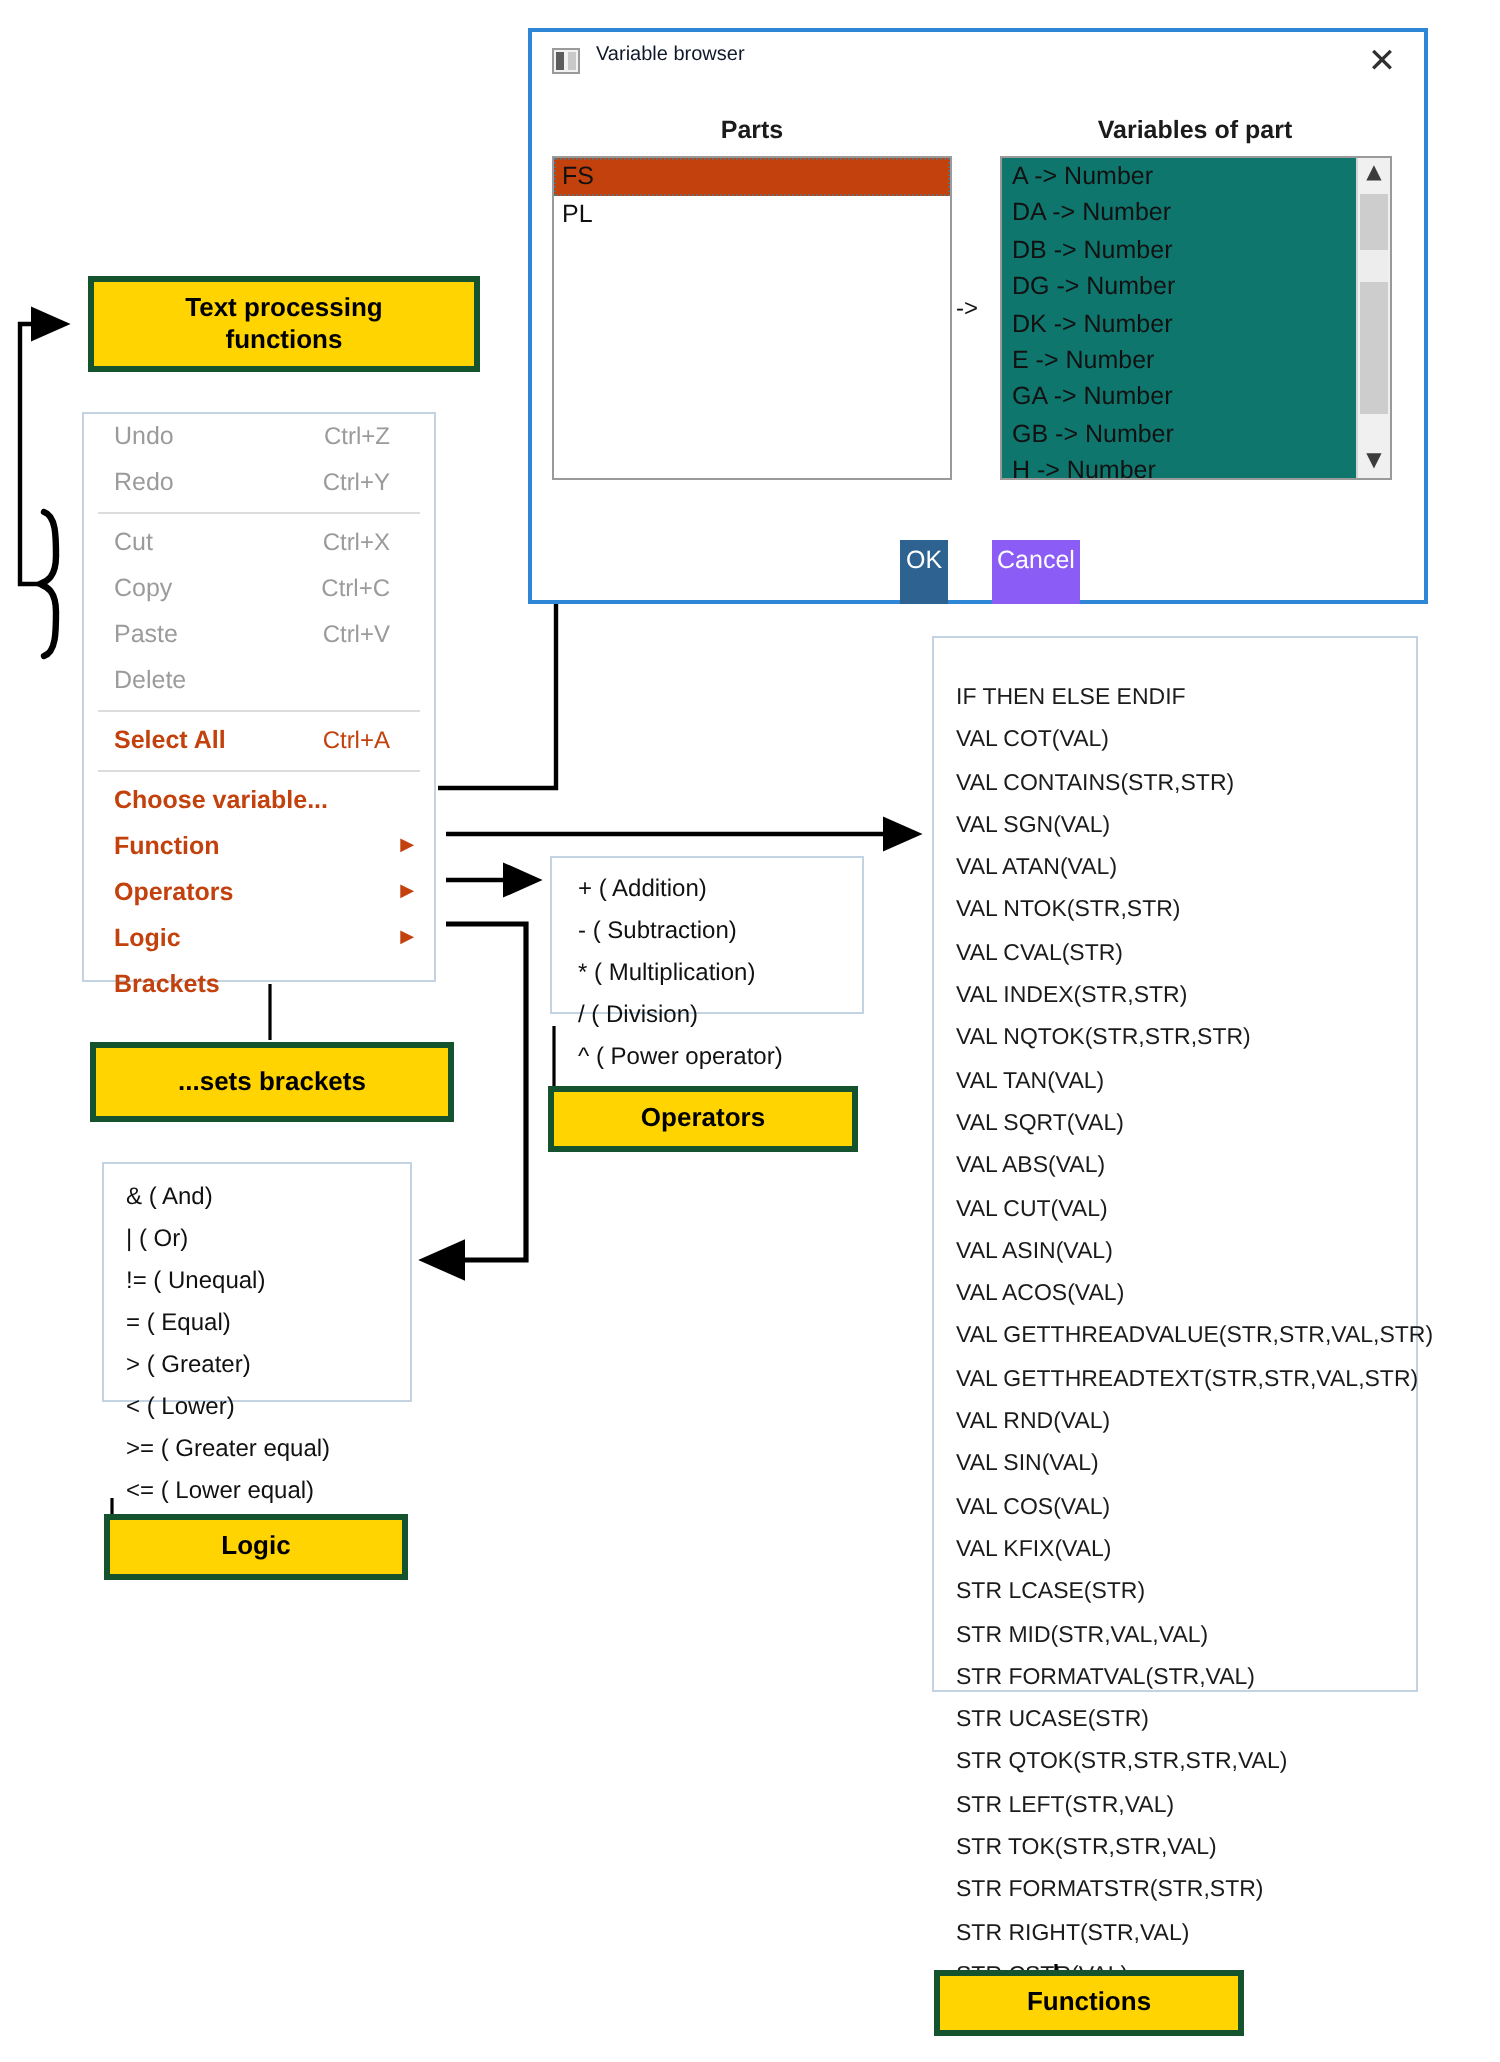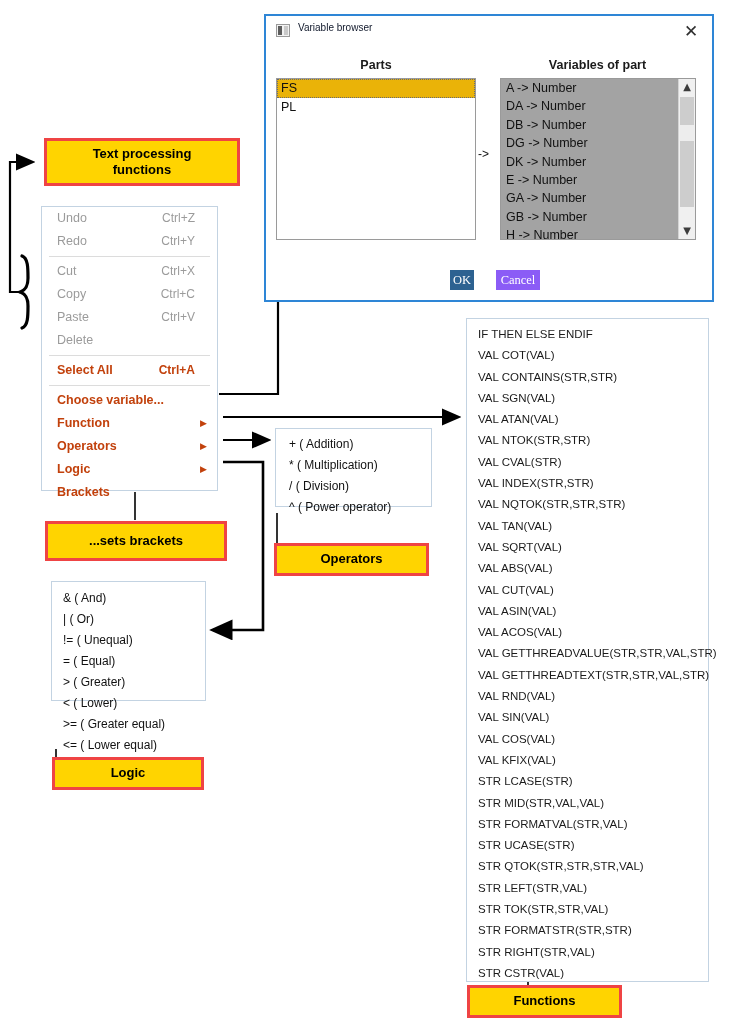--- a/index.html
+++ b/index.html
@@ -20,69 +20,69 @@
              font-size:17px;line-height:22px;text-align:center;color:#303030;
              font-family:"DejaVu Sans",sans-serif;cursor:pointer;}
 
   .col-head{position:absolute;font-size:12.5px;font-weight:bold;color:#1b1b1b;text-align:center;}
   #parts-head{left:276px;top:58px;width:200px;}
   #vars-head{left:500px;top:58px;width:195px;}
 
   #parts-list{position:absolute;left:276px;top:78px;width:200px;height:162px;
               background:#fff;border:1px solid #9a9a9a;box-sizing:border-box;overflow:hidden;}
   .part-item{font-size:12.5px;padding:1px 4px;color:#111;line-height:17px;}
-  .part-item.sel{background:#eab308;outline:1px dotted #6b6b6b;outline-offset:-1px;}
+  .part-item.sel{background:#c2410c;outline:1px dotted #6b6b6b;outline-offset:-1px;}
 
   #vars-list{position:absolute;left:500px;top:78px;width:196px;height:162px;
-             background:#a3a3a3;border:1px solid #9a9a9a;box-sizing:border-box;overflow:hidden;}
+             background:#0f766e;border:1px solid #9a9a9a;box-sizing:border-box;overflow:hidden;}
   #vars-inner{position:absolute;left:0;top:0;right:17px;bottom:0;overflow:hidden;}
   .var-item{font-size:12.5px;padding:0 5px;color:#111;line-height:18.4px;white-space:nowrap;}
   #vars-scroll{position:absolute;right:0;top:0;width:16px;bottom:0;background:#f0f0f0;border-left:1px solid #d4d4d4;}
   .sb-arrow{position:absolute;left:0;width:16px;height:16px;text-align:center;
             font-size:10px;line-height:16px;color:#3c3c3c;font-family:"DejaVu Sans",sans-serif;}
   #sb-up{top:0;}
   #sb-down{bottom:0;}
   #sb-thumb{position:absolute;left:1px;top:18px;width:14px;height:110px;background:#cdcdcd;}
   #sb-thumb2{position:absolute;left:1px;top:46px;width:14px;height:16px;background:#ededed;}
 
   #arrow-ptr{position:absolute;left:478px;top:147px;font-size:12px;color:#111;}
 
-  .dlg-btn{position:absolute;top:270px;height:20px;font-size:12.5px;line-height:20px;
-           text-align:center;color:#fff;font-family:Liberation Serif, serif;}
+  .dlg-btn{position:absolute;top:270px;height:32px;font-size:12.5px;line-height:20px;
+           text-align:center;color:#fff;}
   #ok-btn{left:450px;width:24px;background:#2d6291;}
   #cancel-btn{left:496px;width:44px;background:#8b5cf6;}
 
   
   #ctx-menu{left:41px;top:206px;width:177px;height:285px;background:#fff;
             border:1px solid #c3d3e2;box-sizing:border-box;}
   .mi{position:relative;height:23px;line-height:23px;font-size:12.5px;padding-left:15px;}
   .mi .acc{position:absolute;right:22px;top:0;font-size:12px;}
   .mi .sub{position:absolute;right:10px;top:0;font-size:9px;font-family:"DejaVu Sans",sans-serif;}
   .mi.dis{color:#9b9b9b;}
   .mi.en{color:#c2410c;font-weight:bold;}
-  .mi.en .acc{font-weight:bold;}
+  .mi.en .acc{font-weight:normal;}
   .msep{height:1px;background:#dcdcdc;margin:3px 7px;}
 
   
   #ops-menu{left:275px;top:428px;width:157px;height:79px;background:#fff;
             border:1px solid #c3d3e2;box-sizing:border-box;padding-top:5px;}
   .op-item{height:21px;line-height:21px;font-size:12px;padding-left:13px;color:#111;}
 
   
   #logic-menu{left:51px;top:581px;width:155px;height:120px;background:#fff;
               border:1px solid #c3d3e2;box-sizing:border-box;padding-top:6px;}
   .lg-item{height:21px;line-height:21px;font-size:12px;padding-left:11px;color:#111;}
 
   
-  #fn-menu{left:466px;top:318px;width:243px;height:664px;background:#fff;
-           border:1px solid #c3d3e2;box-sizing:border-box;padding-top:5px;}
+  #fn-menu{left:466px;top:318px;width:243px;height:528px;background:#fff;
+           border:1px solid #c3d3e2;box-sizing:border-box;padding-top:20px;}
   .fn-item{height:21.3px;line-height:21.3px;font-size:11.5px;padding-left:11px;color:#1b1b1b;white-space:nowrap;}
 
   
-  .callout{position:absolute;background:#FFD400;border:3px solid #ef4444;box-sizing:border-box;
+  .callout{position:absolute;background:#FFD400;border:3px solid #14532d;box-sizing:border-box;
            font-size:13px;font-weight:bold;color:#000;text-align:center;
            display:flex;align-items:center;justify-content:center;line-height:1.25;}
 
   #c-text{left:44px;top:138px;width:196px;height:48px;}
   #c-brackets{left:45px;top:521px;width:182px;height:40px;}
   #c-ops{left:274px;top:543px;width:155px;height:33px;}
   #c-logic{left:52px;top:757px;width:152px;height:33px;}
   #c-fn{left:467px;top:985px;width:155px;height:33px;}
 
   svg.overlay{position:absolute;left:0;top:0;width:750px;height:1031px;pointer-events:none;}
@@ -178,20 +178,21 @@
     <span>Logic</span>
     <span class="sub">▶</span>
   </div>
   <div class="mi en">
     <span>Brackets</span>
   </div>
 </div>
 
 <div class="abs" id="ops-menu">
   <div class="op-item">+ ( Addition)</div>
+  <div class="op-item">- ( Subtraction)</div>
   <div class="op-item">* ( Multiplication)</div>
   <div class="op-item">/ ( Division)</div>
   <div class="op-item">^ ( Power operator)</div>
 </div>
 
 <div class="abs" id="logic-menu">
   <div class="lg-item">&amp; ( And)</div>
   <div class="lg-item">| ( Or)</div>
   <div class="lg-item">!= ( Unequal)</div>
   <div class="lg-item">= ( Equal)</div>

